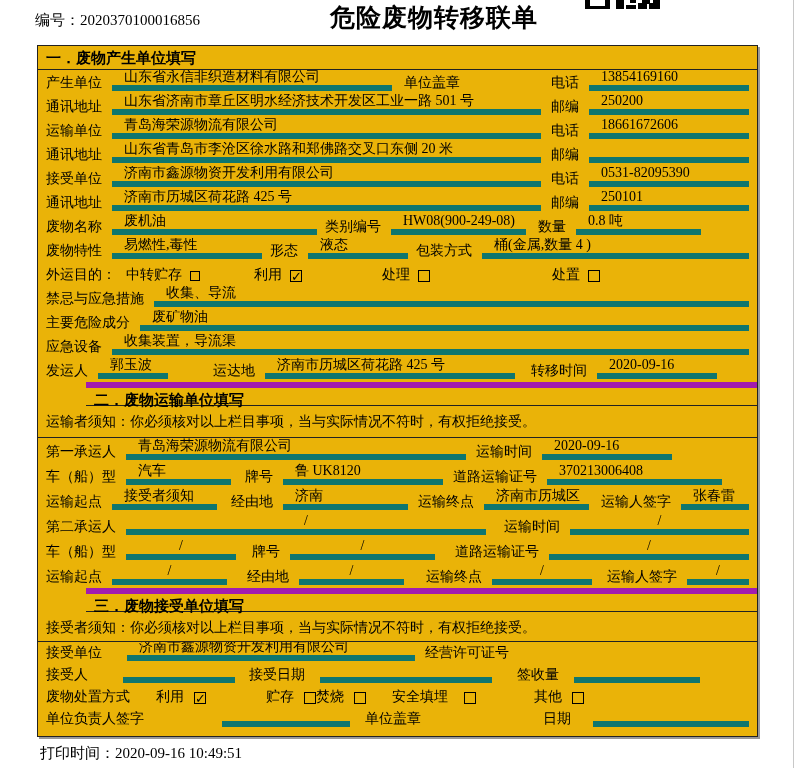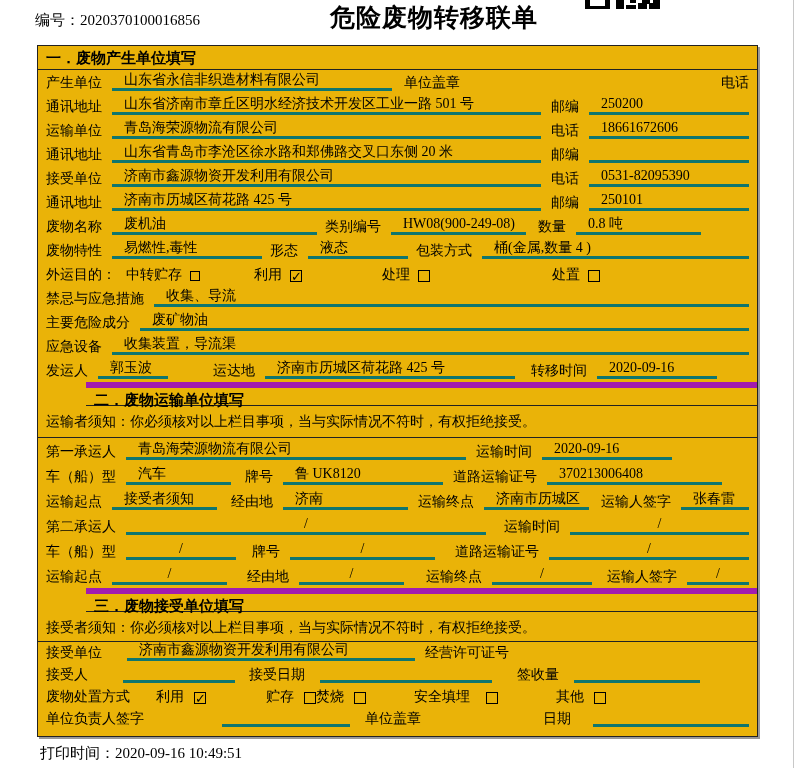--- a/index.html
+++ b/index.html
@@ -30,21 +30,21 @@
   .notice { flex:none; padding:7px 8px 2px 8px; border-bottom:1px solid #222; height:32px; white-space:nowrap; }
 
   .row {
     flex:none; display:flex; align-items:flex-end; height:24px;
     padding:0 8px 3px 8px; white-space:nowrap; overflow:hidden;
   }
   .row.h25 { height:25px; }
   .row.h22 { height:22px; }
   .lbl { flex:none; line-height:16px; }
   .val {
-    flex:none; border-bottom:3px solid #0f766e; margin-left:10px;
+    flex:none; border-bottom:6px solid #0f766e; margin-left:10px;
     padding:0 2px 0 12px; min-height:17px; line-height:16px;
   }
   .val.grow { flex:1 1 auto; }
   .val.c { text-align:center; padding-left:2px; }
 
   .cb-item { flex:none; display:flex; align-items:flex-end; }
   .cb-box {
     flex:none; display:inline-block; width:12px; height:12px; border:1px solid #000;
     margin-left:8px; margin-bottom:1px; font-size:13px; line-height:11px;
     text-align:center; font-weight:700; font-family:"DejaVu Sans", sans-serif;
@@ -76,20 +76,21 @@
 
   <div class="form">
 
     <div class="sec-hdr">一．废物产生单位填写</div>
 
     <div class="row">
       <span class="lbl">产生单位</span>
       <span class="val" style="width:280px">山东省永信非织造材料有限公司</span>
       <span class="lbl" style="margin-left:12px">单位盖章</span>
       <span class="lbl" style="margin-left:auto">电话</span>
+      <span class="val" style="width:160px">13854169160</span>
     </div>
 
     <div class="row">
       <span class="lbl">通讯地址</span>
       <span class="val grow">山东省济南市章丘区明水经济技术开发区工业一路 501 号</span>
       <span class="lbl" style="margin-left:10px">邮编</span>
       <span class="val" style="width:160px">250200</span>
     </div>
 
     <div class="row">
@@ -264,21 +265,21 @@
         <span class="cb-box" style="margin-left:10px">✓</span>
       </span>
       <span class="cb-item" style="margin-left:60px">
         <span class="lbl">贮存</span>
         <span class="cb-box" style="margin-left:10px"></span>
       </span>
       <span class="cb-item" style="">
         <span class="lbl">焚烧</span>
         <span class="cb-box" style="margin-left:10px"></span>
       </span>
-      <span class="cb-item" style="margin-left:48px">
+      <span class="cb-item" style="margin-left:26px">
         <span class="lbl">安全填埋</span>
         <span class="cb-box" style="margin-left:16px"></span>
       </span>
       <span class="cb-item" style="margin-left:58px">
         <span class="lbl">其他</span>
         <span class="cb-box" style="margin-left:10px"></span>
       </span>
     </div>
 
     <div class="row h22">

